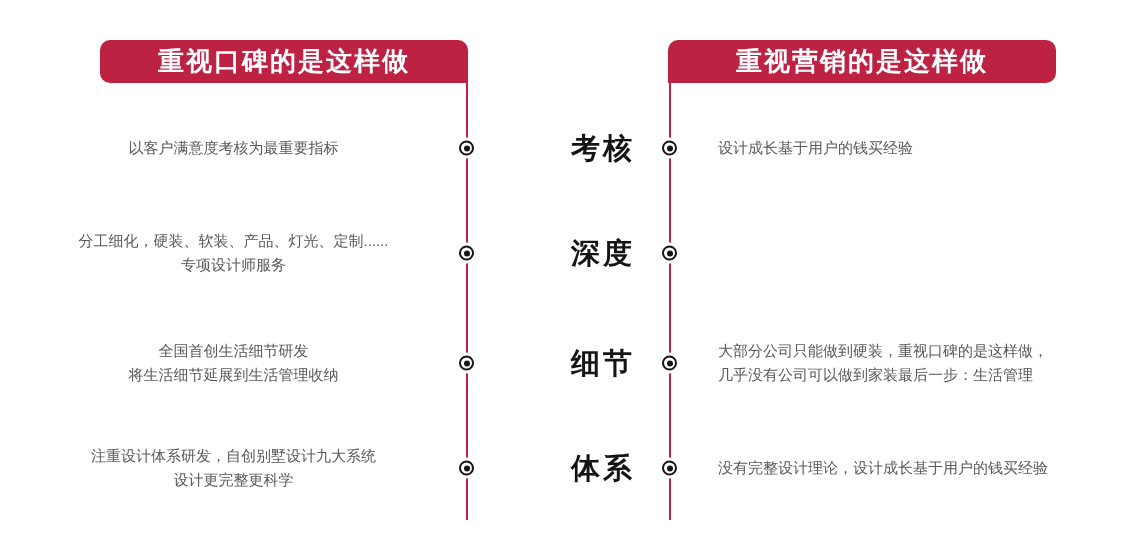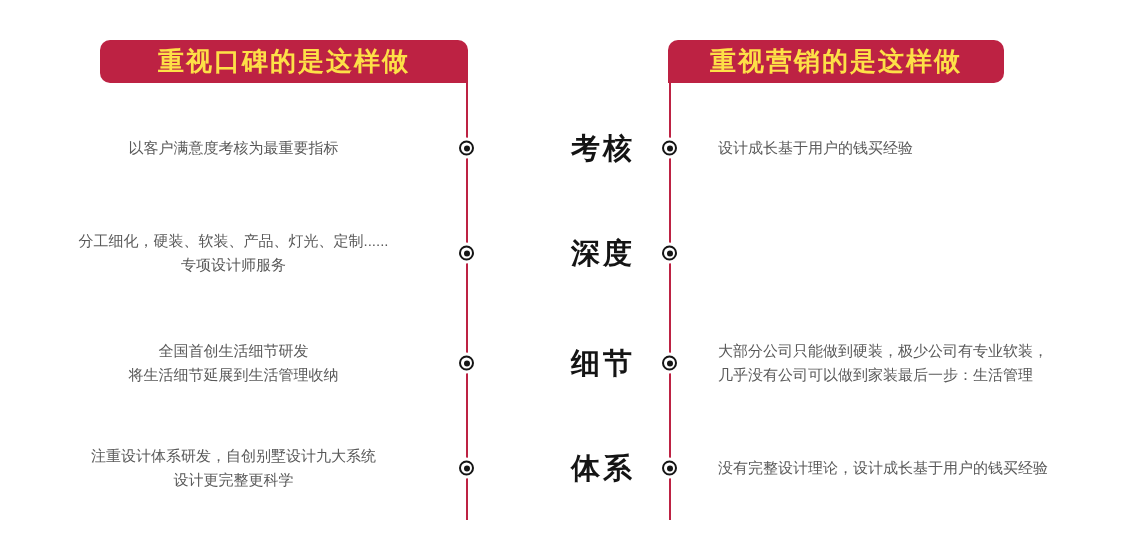--- a/index.html
+++ b/index.html
@@ -14,37 +14,37 @@
     height: 545px;
     background: #ffffff;
     overflow: hidden;
   }
   
   .banner {
     position: absolute;
     top: 40px;
     height: 43px;
     background: var(--accent);
-    color: #fde047;
+    color: #ffffff;
     font-size: 26px;
     font-weight: bold;
     letter-spacing: 2px;
     display: flex;
     align-items: center;
     justify-content: center;
     box-sizing: border-box;
   }
   .banner.left {
     left: 100px;
     width: 368px;
     border-radius: 10px 10px 0 10px;
   }
   .banner.right {
     left: 668px;
-    width: 336px;
+    width: 388px;
     border-radius: 10px 10px 10px 0;
   }
   
   .vline {
     position: absolute;
     top: 83px;
     height: 437px;
     width: 2px;
     background: var(--accent);
   }
@@ -147,21 +147,21 @@
     <div class="cell center-label">深度</div>
     <div class="bullet br"></div>
   </div>
 
   <div class="row row3">
     <div class="cell left-text">全国首创生活细节研发
 将生活细节延展到生活管理收纳</div>
     <div class="bullet bl"></div>
     <div class="cell center-label">细节</div>
     <div class="bullet br"></div>
-    <div class="cell right-text">大部分公司只能做到硬装，极少公司有专业软装，
+    <div class="cell right-text">大部分公司只能做到硬装，重视口碑的是这样做，
 几乎没有公司可以做到家装最后一步：生活管理</div>
   </div>
 
   <div class="row row4">
     <div class="cell left-text">注重设计体系研发，自创别墅设计九大系统
 设计更完整更科学</div>
     <div class="bullet bl"></div>
     <div class="cell center-label">体系</div>
     <div class="bullet br"></div>
     <div class="cell right-text">没有完整设计理论，设计成长基于用户的钱买经验</div>

